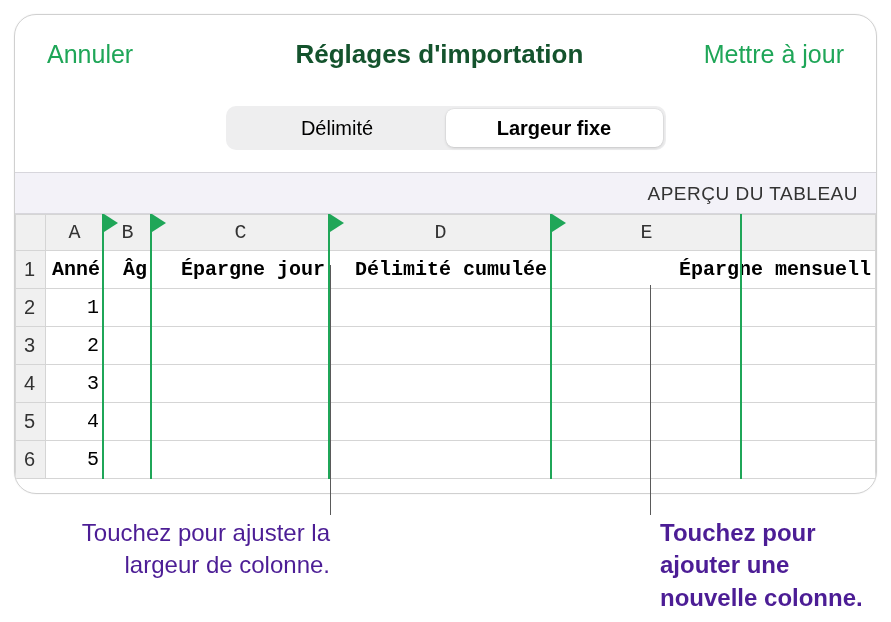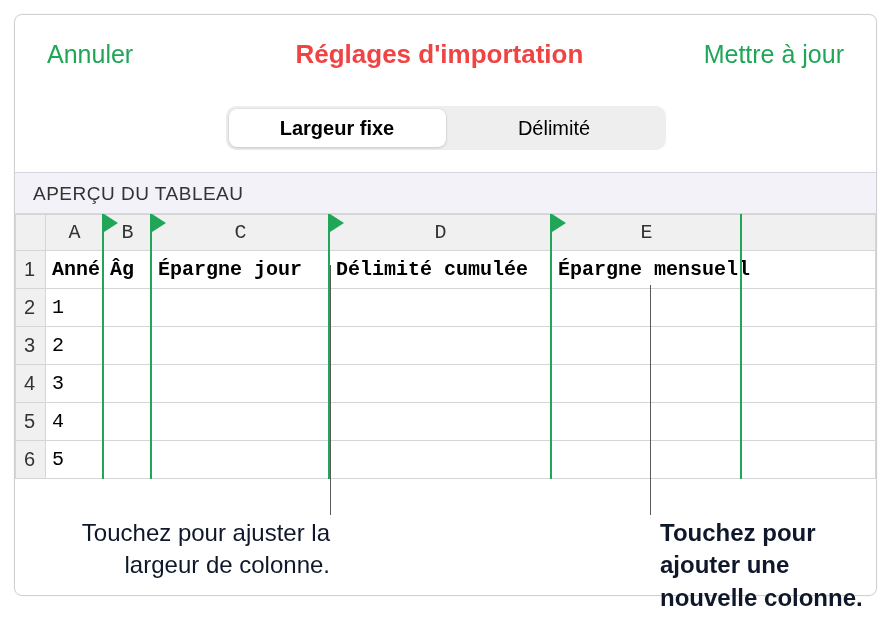--- a/index.html
+++ b/index.html
@@ -9,44 +9,44 @@
       width: 891px;
       height: 622px;
       position: relative;
       overflow: hidden;
     }
     .panel {
       position: absolute;
       top: 14px;
       left: 14px;
       right: 14px;
-      height: 582px;
+      height: 480px;
       background: #fff;
       border: 1px solid #d0d0d0;
-      border-radius: 8px;
+      border-radius: 22px;
       overflow: hidden;
       box-shadow: 0 0 0 1px rgba(0,0,0,0.02);
     }
     .header {
       display: flex;
       justify-content: space-between;
       align-items: center;
       padding: 24px 32px 10px 32px;
     }
     .header-btn {
       font-size: 25px;
       font-weight: 400;
       color: #1fa658;
       cursor: pointer;
     }
     .header-btn.bold { font-weight: 400; }
     .header-title {
       font-size: 26px;
       font-weight: 700;
-      color: #ef4444;
+      color: #14532d;
       margin-left: 42px;
     }
     .segmented-container {
       display: flex;
       justify-content: center;
       padding: 26px 0 22px 0;
     }
     .segmented {
       display: flex;
       background: #eeeeef;
@@ -72,38 +72,39 @@
       box-shadow: 0 1px 3px rgba(0,0,0,0.15), 0 0 0 0.5px rgba(0,0,0,0.06);
     }
     .section-header {
       background: #f3f2f8;
       border-top: 1px solid #d7d6dc;
       border-bottom: 1px solid #d7d6dc;
       padding: 10px 18px 8px 18px;
       font-size: 19px;
       letter-spacing: 0.5px;
       color: #333;
+      text-align: right;
     }
     .table-wrap {
       position: relative;
       overflow: hidden;
     }
     .table {
       border-collapse: collapse;
       width: 100%;
       table-layout: fixed;
     }
     .table th, .table td {
       border: 1px solid #d5d5d5;
       font-size: 20px;
       height: 38px;
       padding: 0 4px;
       overflow: hidden;
       white-space: nowrap;
-      text-align: left;
+      text-align: right;
       font-weight: 400;
     }
     .table thead th {
       background: #f0f0f0;
       text-align: center;
       font-family: "Courier New", monospace;
       font-weight: 400;
       color: #333;
       height: 36px;
       position: relative;
@@ -147,41 +148,41 @@
       z-index: 7;
     }
     .callout-line {
       position: absolute;
       width: 1px;
       background: #5a5a5a;
     }
     .callout-text {
       position: absolute;
       font-size: 24px;
-      color: #0f172a;
+      color: #4c1d95;
       line-height: 1.35;
     }
     .callout-left { text-align: right; }
     .callout-right { text-align: left; }
   </style>
 </head>
 <body>
 
 <div class="panel">
 
   <div class="header">
     <span class="header-btn">Annuler</span>
     <span class="header-title">Réglages d'importation</span>
     <span class="header-btn bold">Mettre à jour</span>
   </div>
 
   <div class="segmented-container">
     <div class="segmented">
+      <div class="segment">Délimité</div>
       <div class="segment active">Largeur fixe</div>
-      <div class="segment">Délimité</div>
     </div>
   </div>
 
   <div class="section-header">APERÇU DU TABLEAU</div>
 
   <div class="table-wrap">
     <table class="table">
       <colgroup>
         <col style="width:30px">
         <col style="width:58px">

